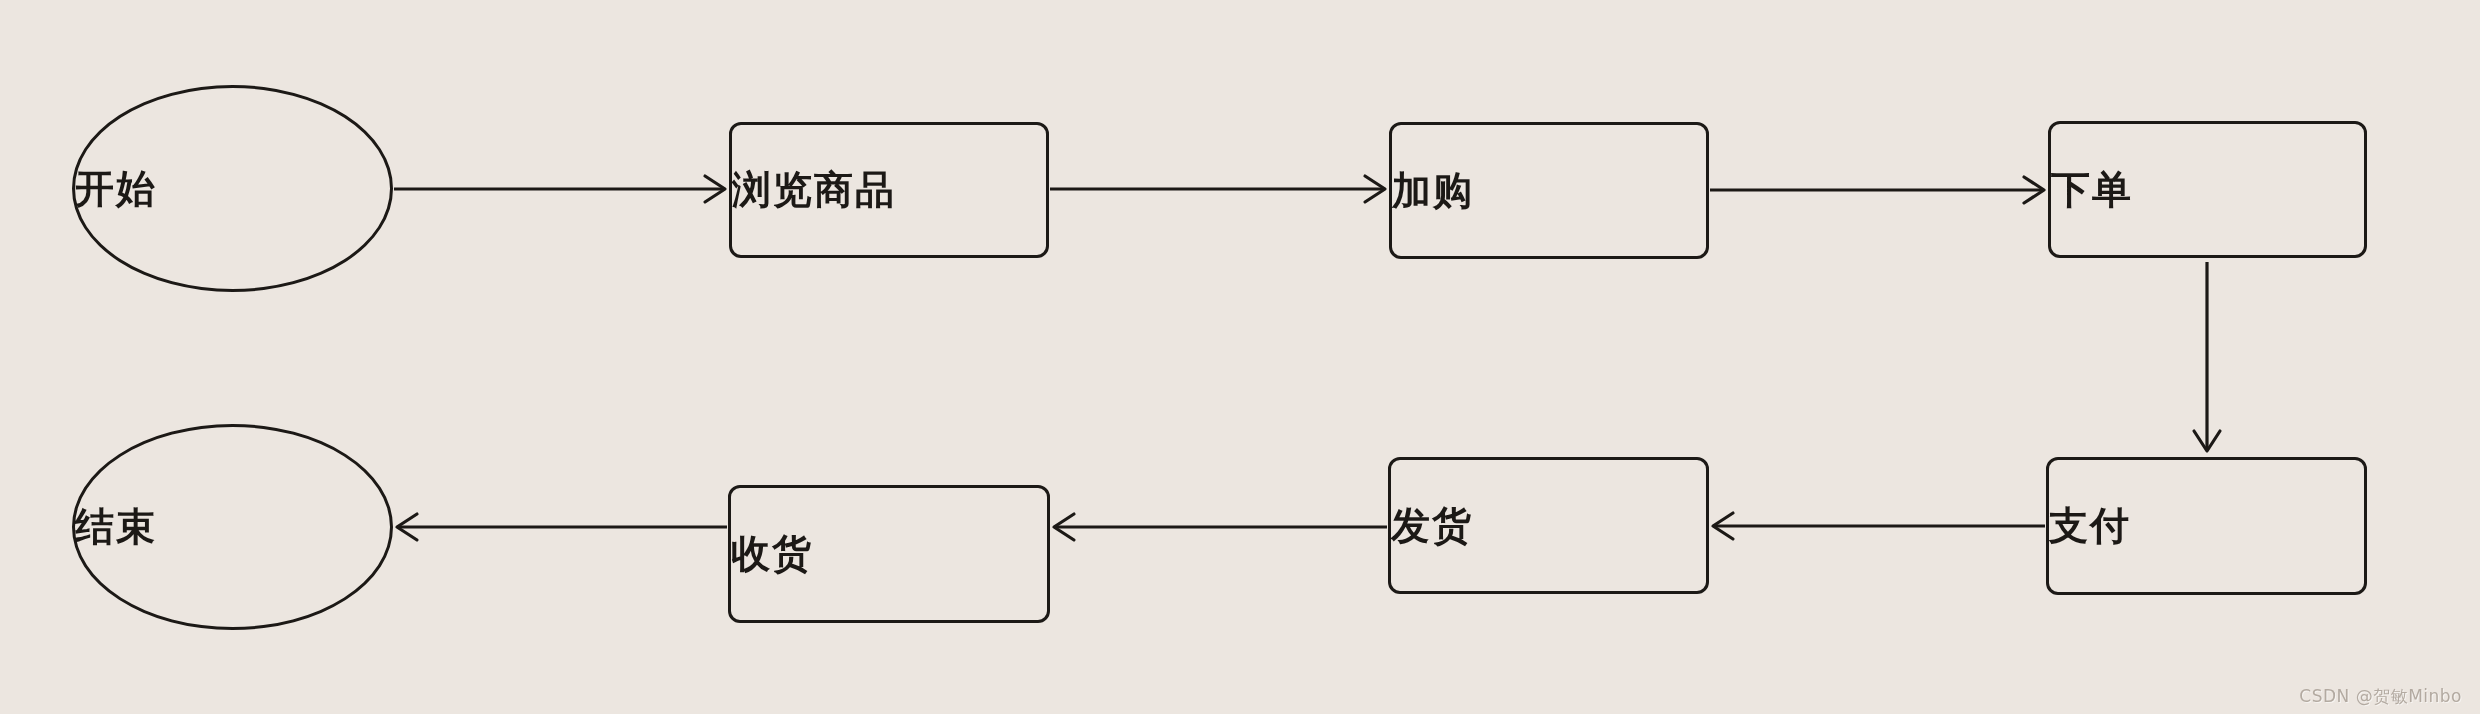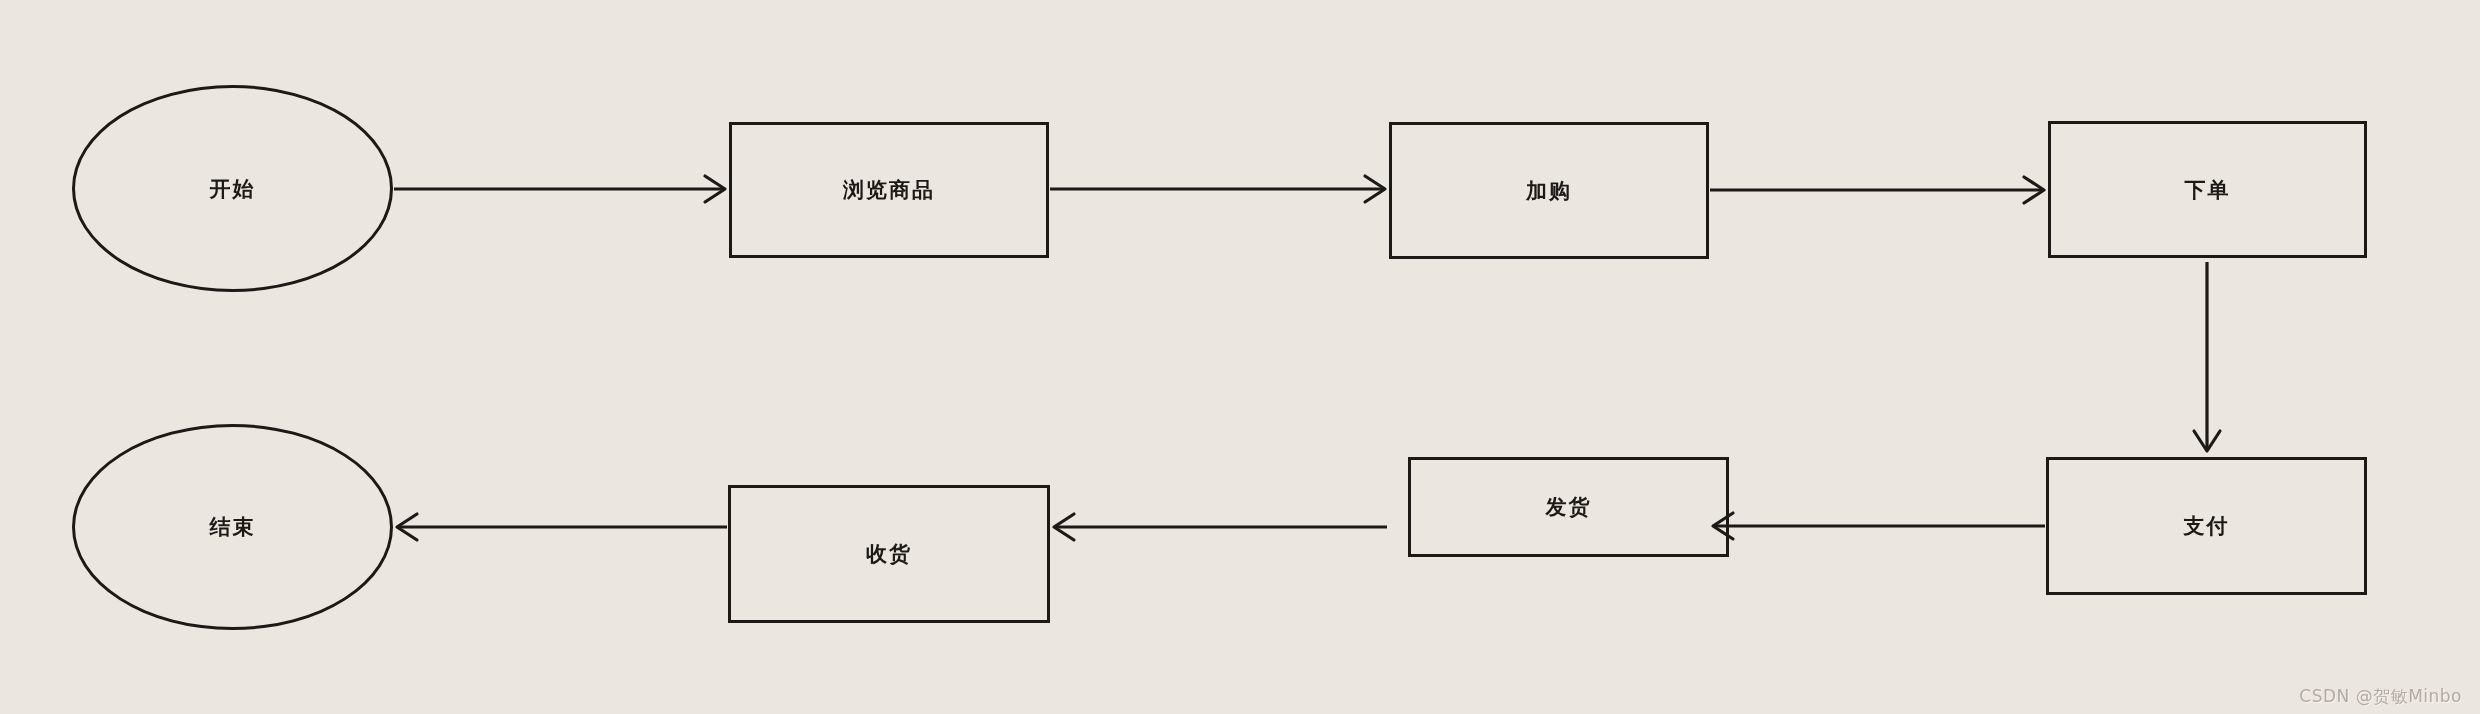--- a/index.html
+++ b/index.html
@@ -20,36 +20,36 @@
     left: 0; top: 0;
     width: 2480px;
     height: 714px;
   }
   .node {
     position: absolute;
     box-sizing: border-box;
     border: 3px solid #1c1916;
     display: flex;
     align-items: center;
-    justify-content: center;
+    justify-content: flex-start;
     color: #1c1916;
-    font-size: 21px;
+    font-size: 39px;
     font-weight: 600;
     letter-spacing: 2px;
     background: transparent;
   }
   .ellipse { border-radius: 50%; }
-  .rect    { border-radius: 0; }
+  .rect    { border-radius: 12px; }
 
   .n-start   { left:   72px; top:  85px; width: 321px; height: 207px; }
   .n-browse  { left:  729px; top: 122px; width: 320px; height: 136px; }
   .n-cart    { left: 1389px; top: 122px; width: 320px; height: 137px; }
   .n-order   { left: 2048px; top: 121px; width: 319px; height: 137px; }
   .n-pay     { left: 2046px; top: 457px; width: 321px; height: 138px; }
-  .n-ship    { left: 1388px; top: 457px; width: 321px; height: 100px; margin-left: 20px; }
+  .n-ship    { left: 1388px; top: 457px; width: 321px; height: 137px; }
   .n-receive { left:  728px; top: 461px; width: 322px; height: 138px; margin-top: 24px; }
   .n-end     { left:   72px; top: 424px; width: 321px; height: 206px; }
 
   .watermark {
     position: absolute;
     right: 18px;
     bottom: 6px;
     font-size: 17px;
     color: #b3aaa1;
     text-shadow: 1px 1px 0 rgba(255,255,255,0.55);

